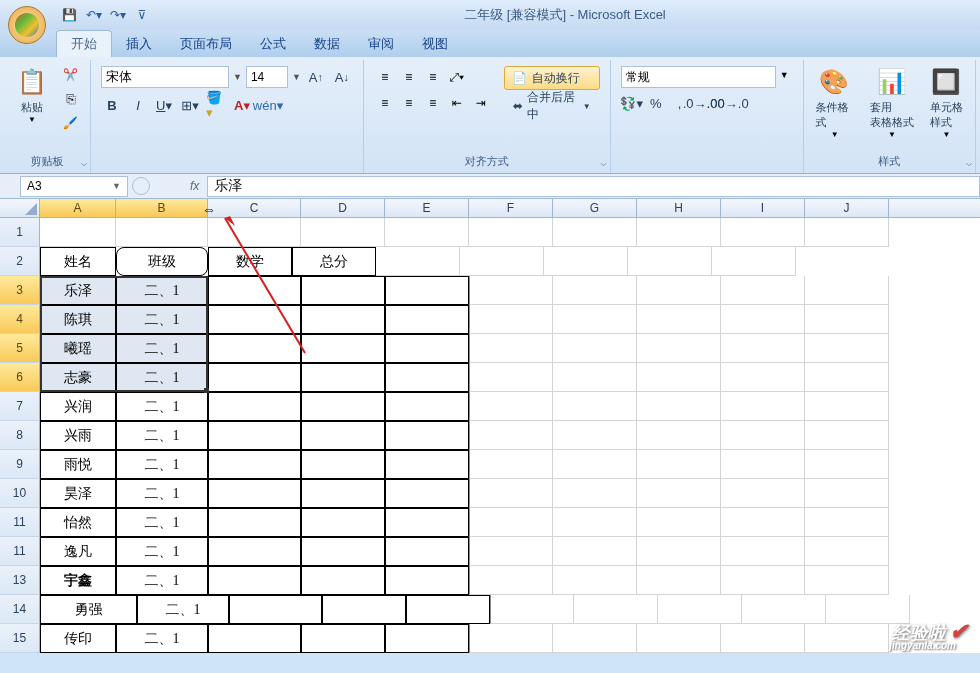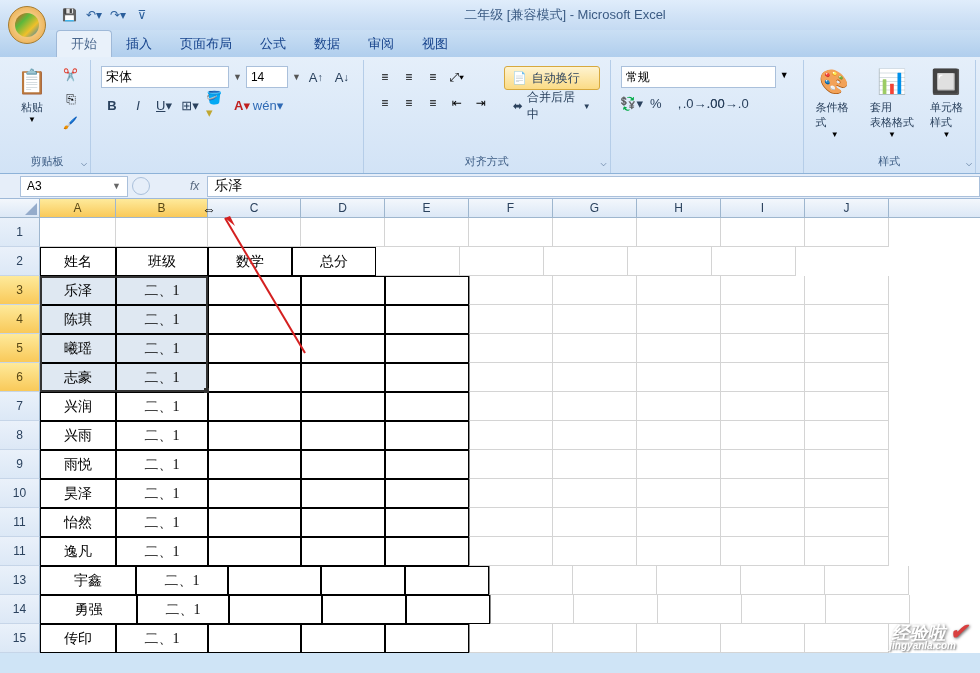--- a/index.html
+++ b/index.html
@@ -293,21 +293,21 @@
           <div class="cell" style="width: 84px;"></div>
           <div class="cell" style="width: 84px;"></div>
           <div class="cell" style="width: 84px;"></div>
           <div class="cell" style="width: 84px;"></div>
           <div class="cell" style="width: 84px;"></div>
           <div class="cell" style="width: 84px;"></div>
           <div class="cell" style="width: 84px;"></div>
         </div>
         <div class="cell-row">
           <div class="cell bordered" style="width: 76px;">姓名</div>
-          <div class="cell bordered" style="width: 92px;">班级</div>
+          <div class="cell bordered" style="width: 92px; border-radius: 8px;">班级</div>
           <div class="cell bordered" style="width: 84px;">数学</div>
           <div class="cell bordered" style="width: 84px;">总分</div>
           <div class="cell" style="width: 84px;"></div>
           <div class="cell" style="width: 84px;"></div>
           <div class="cell" style="width: 84px;"></div>
           <div class="cell" style="width: 84px;"></div>
           <div class="cell" style="width: 84px;"></div>
         </div>
         <div class="cell-row">
           <div class="cell bordered selected" style="width: 76px;">乐泽</div>
@@ -423,21 +423,21 @@
           <div class="cell bordered" style="width: 93px;"></div>
           <div class="cell bordered" style="width: 84px;"></div>
           <div class="cell bordered" style="width: 84px;"></div>
           <div class="cell" style="width: 84px; border-left: 1px solid rgb(136, 136, 136);"></div>
           <div class="cell" style="width: 84px;"></div>
           <div class="cell" style="width: 84px;"></div>
           <div class="cell" style="width: 84px;"></div>
           <div class="cell" style="width: 84px;"></div>
         </div>
         <div class="cell-row">
-          <div class="cell bordered" style="width: 96px;">宇鑫</div>
+          <div class="cell bordered" style="width: 76px; font-weight: bold;">宇鑫</div>
           <div class="cell bordered" style="width: 92px;">二、1</div>
           <div class="cell bordered" style="width: 93px;"></div>
           <div class="cell bordered" style="width: 84px;"></div>
           <div class="cell bordered" style="width: 84px;"></div>
           <div class="cell" style="width: 84px; border-left: 1px solid rgb(136, 136, 136);"></div>
           <div class="cell" style="width: 84px;"></div>
           <div class="cell" style="width: 84px;"></div>
           <div class="cell" style="width: 84px;"></div>
           <div class="cell" style="width: 84px;"></div>
         </div>

